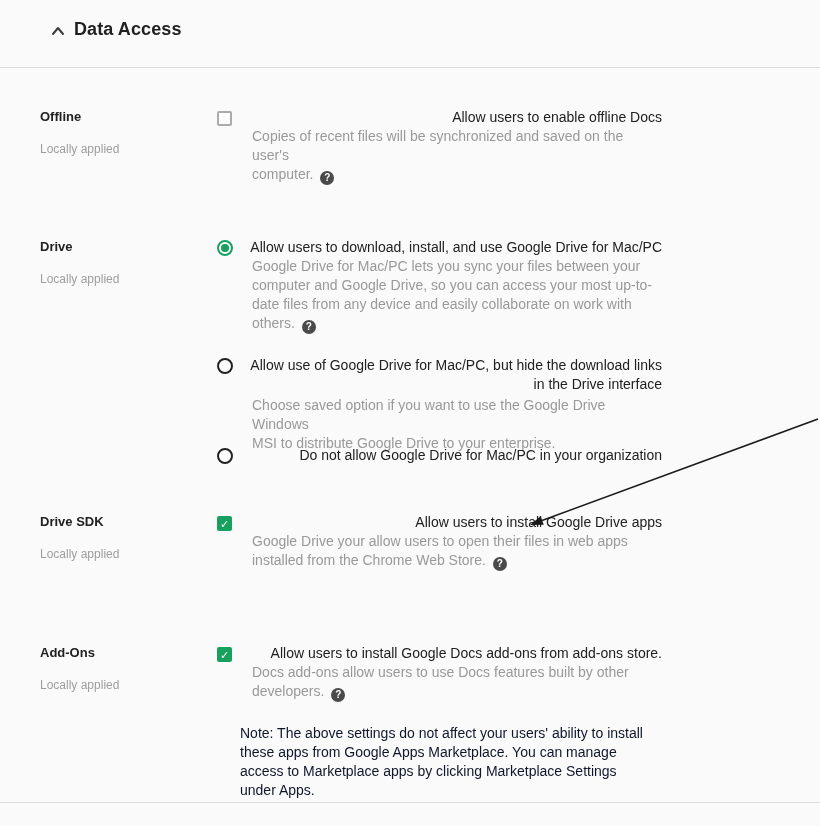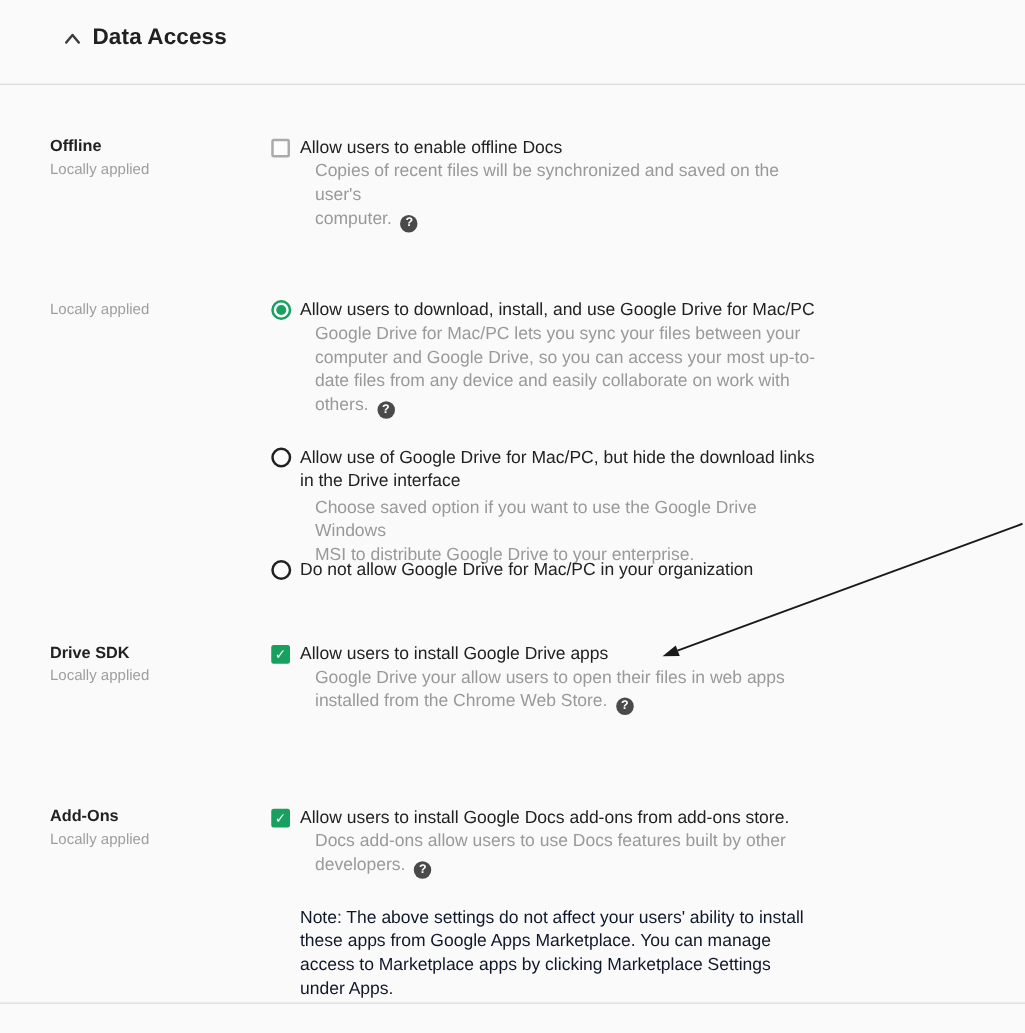--- a/index.html
+++ b/index.html
@@ -15,41 +15,41 @@
   .page-title{
     position:absolute;left:40px;top:19px;
     font-size:18px;font-weight:600;color:#212121;letter-spacing:.1px;
   }
   .divider{position:absolute;left:0;width:820px;height:1px;background:#dcdcdc;}
   .divider.top{top:67px;}
   .divider.bottom{top:802px;}
 
   .row-label{position:absolute;left:40px;width:170px;}
   .row-label .name{font-size:13px;font-weight:700;color:#212121;line-height:18px;}
-  .row-label .sub{font-size:12px;color:#9e9e9e;line-height:16px;margin-top:1px;}
+  .row-label .sub{font-size:12px;color:#9e9e9e;line-height:16px;margin-top:15px;}
 
   .option{position:absolute;left:217px;width:445px;display:flex;align-items:flex-start;}
   .ctrl{flex:none;cursor:pointer;box-sizing:border-box;}
   .checkbox{
     width:15px;height:15px;margin:3px 8px 0 0;border:2px solid #ababab;
     border-radius:2px;background:#fdfdfd;
     font-size:11px;line-height:12px;text-align:center;font-weight:700;color:#fff;
   }
   .checkbox.checked{border-color:#17a05e;background:#17a05e;}
   .radio{
     width:16px;height:16px;margin:2px 7px 0 0;border:2px solid #212121;
     border-radius:50%;background:#fdfdfd;position:relative;
   }
   .radio.checked{border-color:#17a05e;}
   .radio.checked::after{
     content:'';position:absolute;left:2px;top:2px;width:8px;height:8px;
     border-radius:50%;background:#17a05e;
   }
   .opt-text{flex:1;font-size:14px;line-height:19px;}
-  .opt-label{color:#212121;white-space:pre-line;cursor:pointer;}
+  .opt-label{color:#212121;white-space:pre-line;cursor:pointer;text-align:right;}
   .opt-desc{color:#999999;margin-left:12px;}
   .opt-desc .lines{white-space:pre-line;}
   .help-icon{
     display:inline-block;width:14px;height:14px;border-radius:50%;
     background:#4a4a4a;color:#ffffff;font-size:10px;font-weight:700;
     line-height:14px;text-align:center;vertical-align:-2px;margin-left:3px;
     cursor:pointer;white-space:normal;
   }
   .note{
     position:absolute;left:240px;top:724px;width:430px;
@@ -68,20 +68,21 @@
   </svg>
   <div class="page-title">Data Access</div>
 </div>
 <div class="divider top"></div>
 
 <div class="row-label" style="top:108px">
   <div class="name">Offline</div>
   <div class="sub">Locally applied</div>
 </div>
 <div class="row-label" style="top:238px">
+  <div class="name">Drive</div>
   <div class="sub">Locally applied</div>
 </div>
 <div class="row-label" style="top:513px">
   <div class="name">Drive SDK</div>
   <div class="sub">Locally applied</div>
 </div>
 <div class="row-label" style="top:644px">
   <div class="name">Add-Ons</div>
   <div class="sub">Locally applied</div>
 </div>

